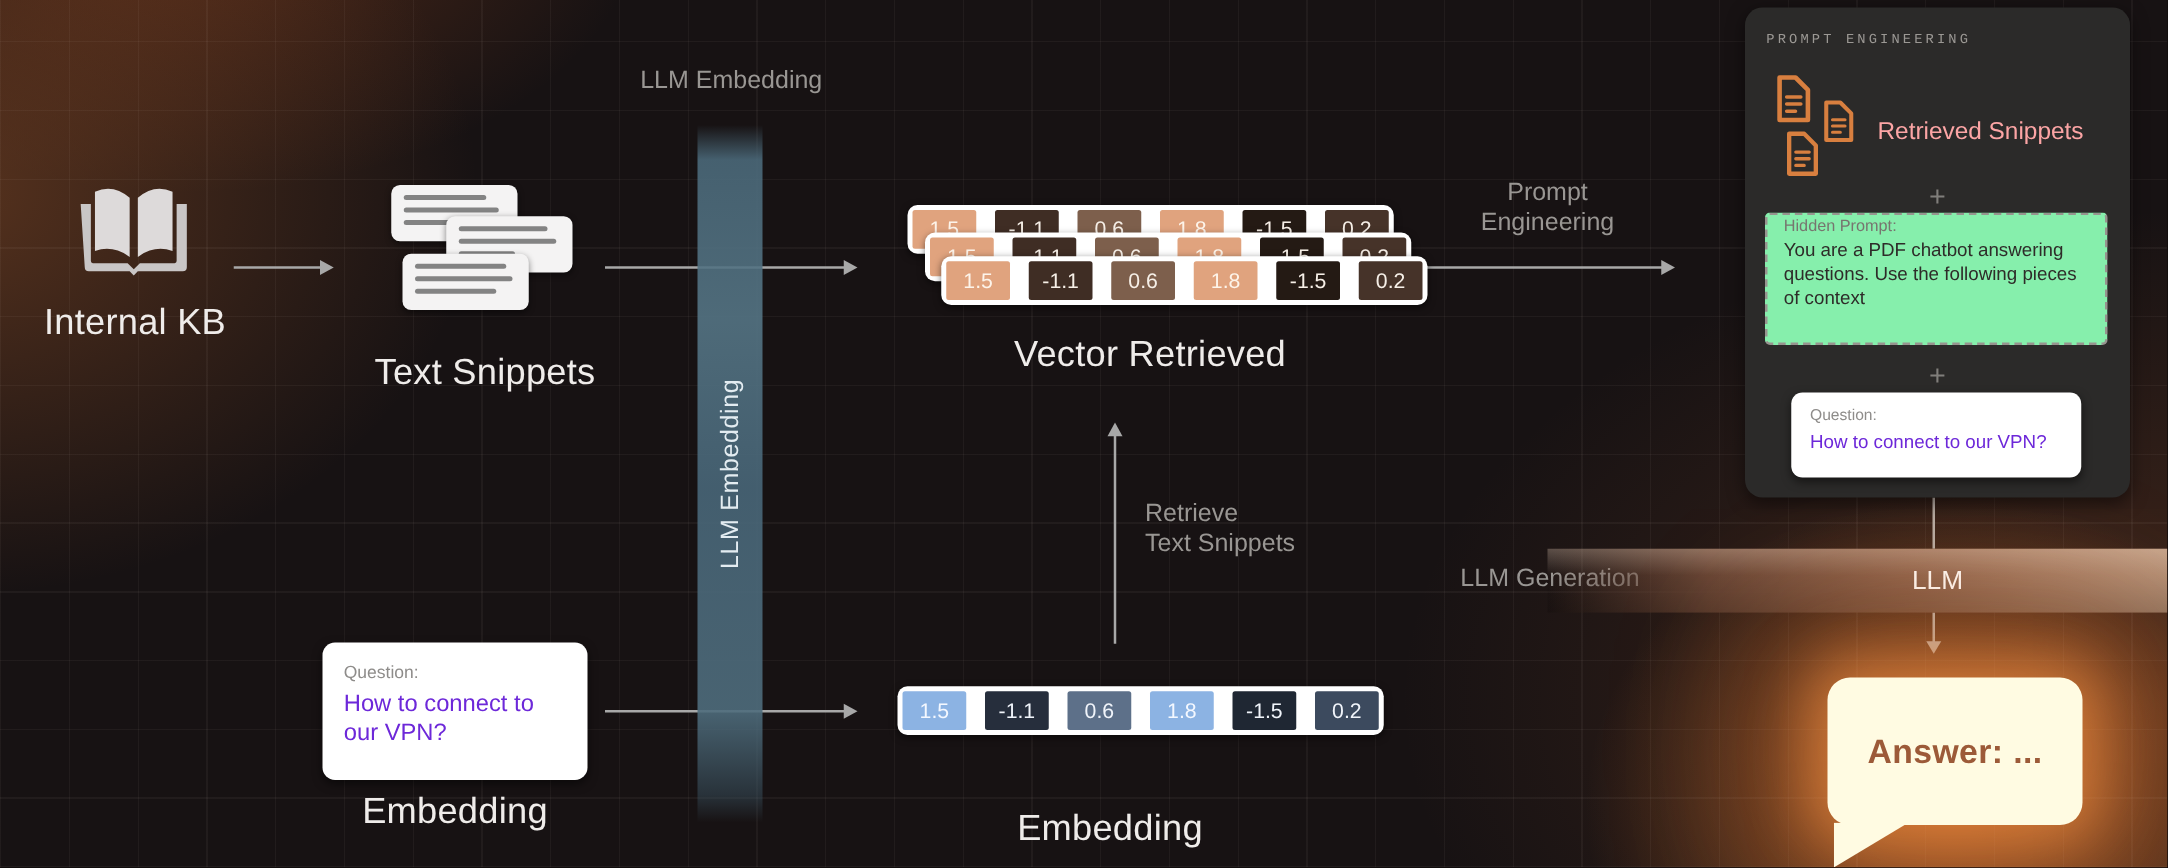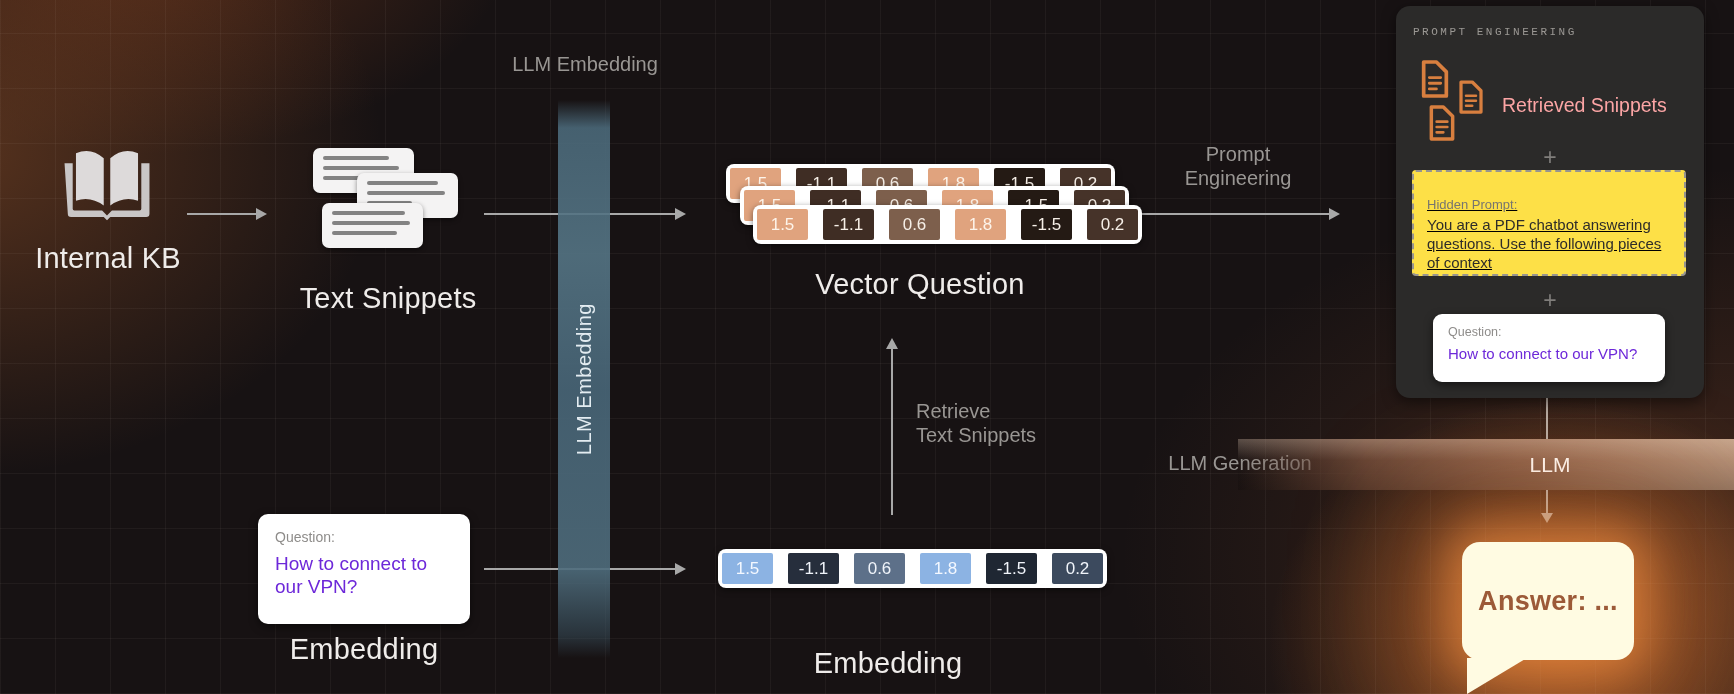--- a/index.html
+++ b/index.html
@@ -72,39 +72,39 @@
 
   
   #panel { left:1396px; top:6px; width:308px; height:392px; background:#2b2a29;
     border-radius:14px; z-index:5; box-shadow:0 4px 14px rgba(0,0,0,.5); }
   #panel-title { position:absolute; left:17px; top:20px; color:#9b9894;
     font-family:"Liberation Mono", monospace; font-size:11px; letter-spacing:2.5px; }
   .doc-icon { position:absolute; }
   #retrieved-label { position:absolute; left:106px; top:88px; color:#fca5a5; font-size:19.5px; }
   .plus { position:absolute; left:0; width:100%; text-align:center; color:#807e7b; font-size:23px; line-height:1; }
   #hidden-box { position:absolute; left:16px; top:164px; width:274px; height:106px;
-    background:#fde047; border:2px dashed #97948f; border-radius:4px; padding:25px 13px;text-decoration:underline; }
+    background:#86efac; border:2px dashed #97948f; border-radius:4px; padding:1px 13px; }
   #hidden-label { color:#77756f; font-size:13px; margin-bottom:4px; }
   #hidden-text { color:#2e2c29; font-size:15px; line-height:1.26; }
   #panel-qbox { position:absolute; left:37px; top:308px; width:232px; height:68px;
     background:#fff; border-radius:9px; padding:11px 15px; }
   #panel-qbox .q-label { font-size:12.5px; margin-bottom:6px; }
   #panel-qbox .q-text { font-size:15px; }
 
   
   #llm-gen-bar { left:1238px; top:439px; width:496px; height:51px; z-index:3;
     background:
       linear-gradient(180deg, rgba(255,228,205,.28) 0%, rgba(255,255,255,0) 42%, rgba(0,0,0,.18) 100%),
       linear-gradient(90deg, rgba(86,55,40,0) 0%, rgba(108,72,55,.92) 26%, #8a614b 58%, #b28e75 100%);
   }
   #llm-text { position:absolute; left:282px; top:0; width:60px; height:51px; display:flex;
     align-items:center; justify-content:center; color:#fdfbf9; font-size:21px; }
 
   
-  #bubble { left:1462px; top:542px; width:172px; height:118px; background:#fffbe2;
+  #bubble { left:1462px; top:542px; width:204px; height:118px; background:#fffbe2;
     border-radius:18px; z-index:4; display:flex; align-items:center; justify-content:center;
     box-shadow:0 0 46px 16px rgba(255,152,70,.55), 0 0 120px 55px rgba(232,120,48,.30); }
   #bubble::after { content:""; position:absolute; left:5px; bottom:-34px; width:60px; height:36px;
     background:#fffbe2; clip-path:polygon(0 0, 100% 0, 0 100%); }
   #answer-text { color:#9c5a38; font-size:27px; font-weight:bold; letter-spacing:.3px; }
 </style>
 </head>
 <body>
 
 <div id="stage">
@@ -162,21 +162,21 @@
     <div class="vec-cell v5">0.2</div>
   </div>
   <div class="vec-row" style="left:753px; top:205px; z-index:3">
     <div class="vec-cell v0">1.5</div>
     <div class="vec-cell v1">-1.1</div>
     <div class="vec-cell v2">0.6</div>
     <div class="vec-cell v3">1.8</div>
     <div class="vec-cell v4">-1.5</div>
     <div class="vec-cell v5">0.2</div>
   </div>
-  <div class="abs node-label" style="left:753px; top:268px; width:334px;">Vector Question</div>
+  <div class="abs node-label" style="left:753px; top:268px; width:334px;">Vector Retrieved</div>
 
   <div class="arrow-v-up" style="left:891px; top:348px; height:167px;"></div>
   <div class="abs edge-label" style="left:916px; top:400px;">
     <div>Retrieve</div>
     <div>Text Snippets</div>
   </div>
 
   <div class="abs q-card" style="left:258px; top:514px; width:212px; height:110px; padding:15px 17px;">
     <div class="q-label">Question:</div>
     <div class="q-text">How to connect to our VPN?</div>

